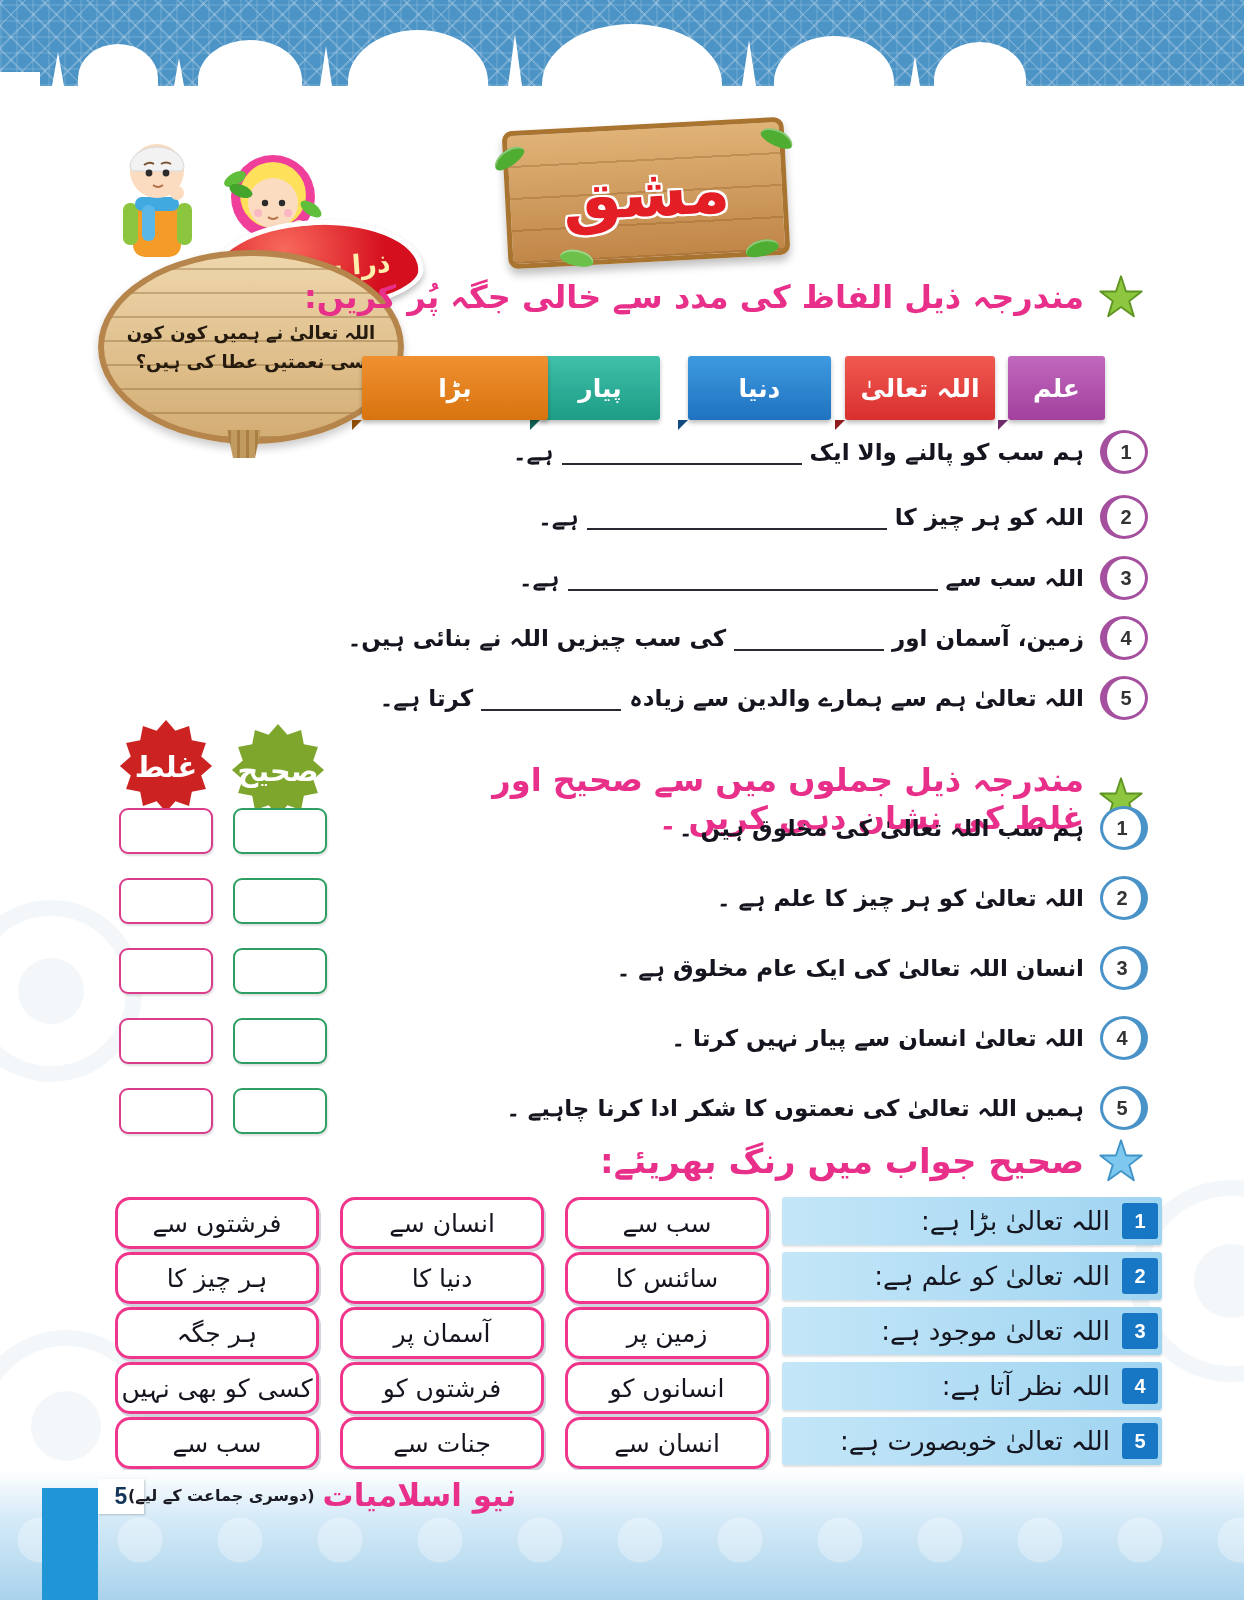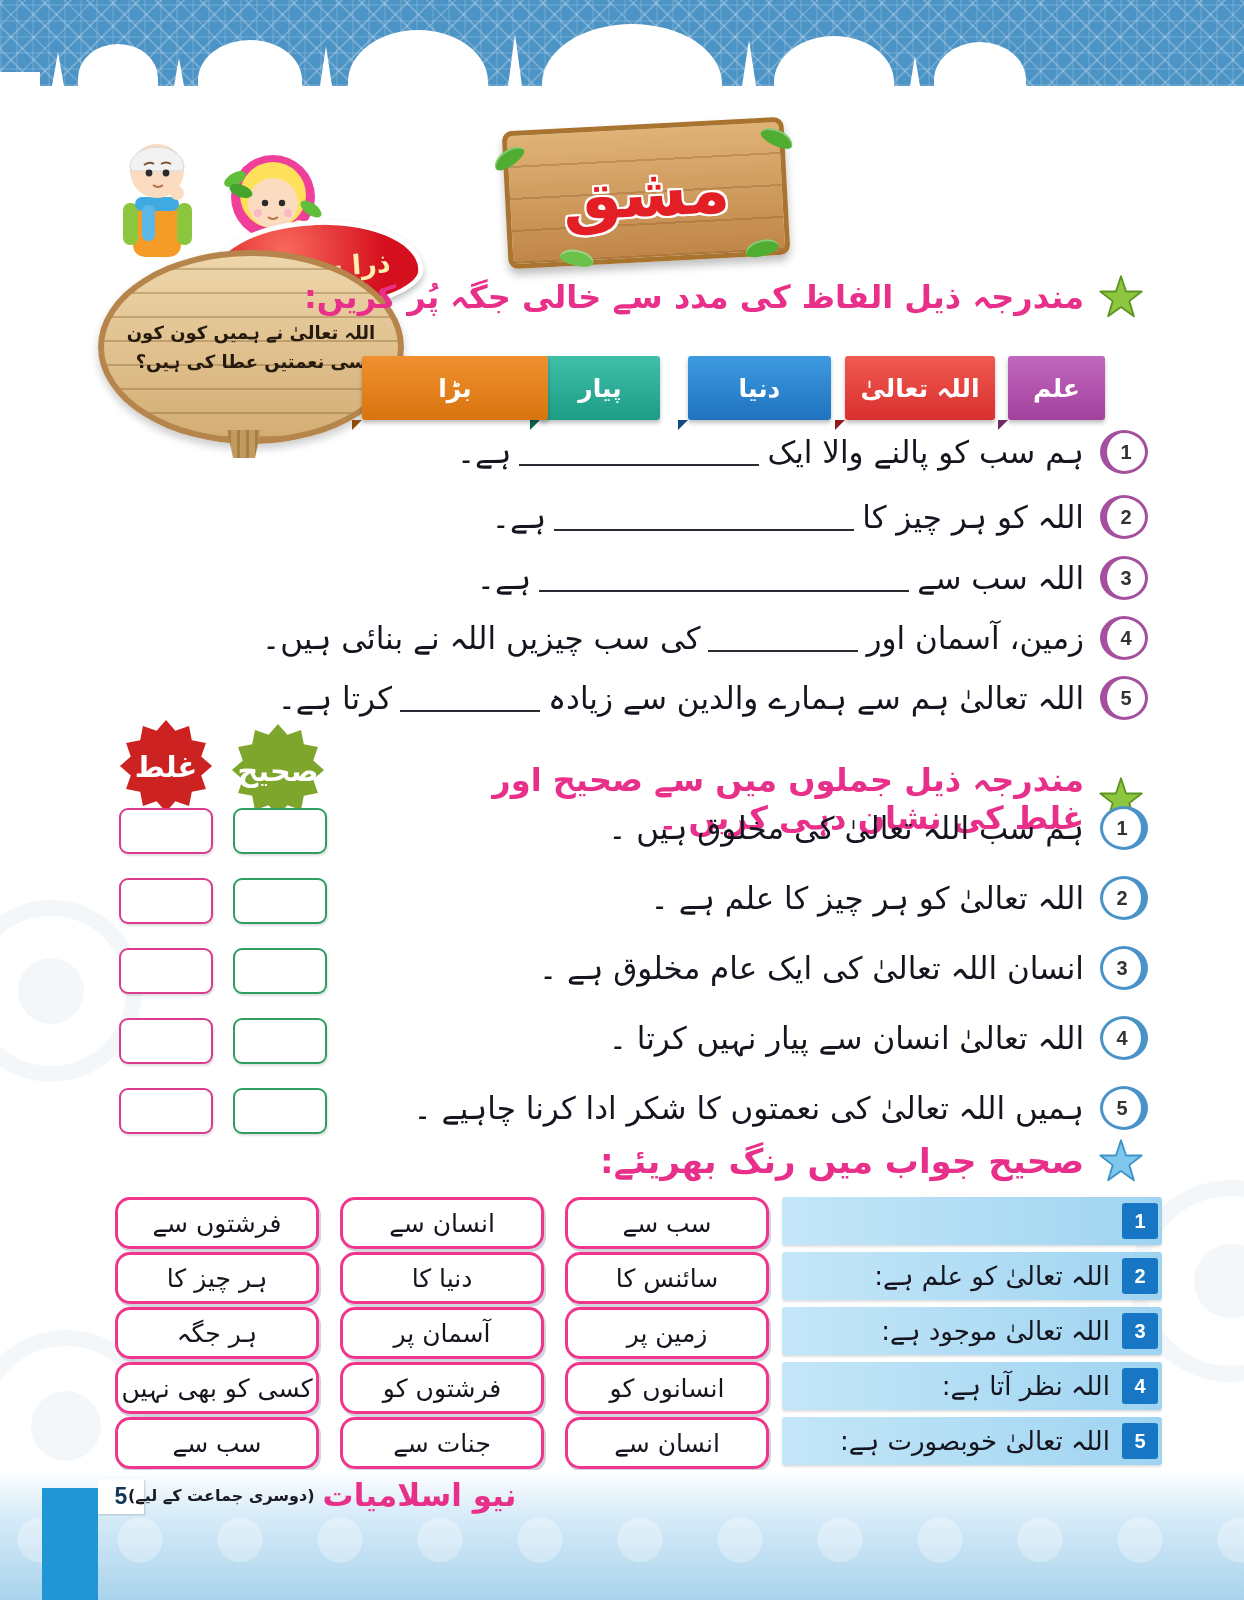--- a/index.html
+++ b/index.html
@@ -72,21 +72,21 @@
   .r-bara{left:362px;width:186px;background:linear-gradient(#f09030,#d8740f);}
   .r-bara::after{border-top-color:#8d4c08;}
 
   
   .q-row{position:absolute;right:96px;display:flex;align-items:center;gap:16px;direction:rtl;}
   .num{width:38px;height:38px;border-radius:50%;background:#fff;display:flex;align-items:center;
     justify-content:center;font-size:20px;font-weight:bold;color:#333;flex:0 0 auto;
     font-family:"Liberation Sans",sans-serif;}
   .num.purple{border:3px solid #a5509e;border-left-width:7px;}
   .num.blue{border:3px solid #4a93c8;border-right-width:7px;}
-  .sentence{font-size:31px;color:#15151f;direction:rtl;}
+  .sentence{font-size:23px;color:#15151f;direction:rtl;font-weight:bold;}
   .blank{display:inline-block;border-bottom:2px solid #2a2a33;height:20px;vertical-align:middle;margin:0 8px;}
   .b1{width:240px}.b2{width:300px}.b3{width:370px}.b4{width:150px}.b5{width:140px}
 
   
   .badge{position:absolute;width:100px;height:96px;}
   .badge text{font-size:30px;font-weight:bold;fill:#fff;font-family:"DejaVu Sans",sans-serif;}
   .chk{position:absolute;width:90px;height:42px;background:#fff;border-radius:9px;
     box-shadow:1px 2px 2px rgba(0,0,0,.12);}
   .chk.green{border:2.5px solid #2f9e62;}
   .chk.pink{border:2.5px solid #db3d8d;}
@@ -281,20 +281,21 @@
 
   <div class="sec-head" style="top:1138px;">
     <svg class="star" viewBox="0 0 100 100">
       <polygon points="50,5 61,38 95,38 68,59 78,92 50,72 22,92 32,59 5,38 39,38" fill="#7ec8f0" stroke="#3f93c6" stroke-width="4" stroke-linejoin="round"></polygon>
     </svg>
     <span class="txt urdu" style="font-size:34px;">صحیح جواب میں رنگ بھریئے:</span>
   </div>
 
   <div class="qbar rt1">
     <span class="qnum">1</span>
+    <span class="qtxt urdu">اللہ تعالیٰ بڑا ہے:</span>
   </div>
   <div class="qbar rt2">
     <span class="qnum">2</span>
     <span class="qtxt urdu">اللہ تعالیٰ کو علم ہے:</span>
   </div>
   <div class="qbar rt3">
     <span class="qnum">3</span>
     <span class="qtxt urdu">اللہ تعالیٰ موجود ہے:</span>
   </div>
   <div class="qbar rt4">

